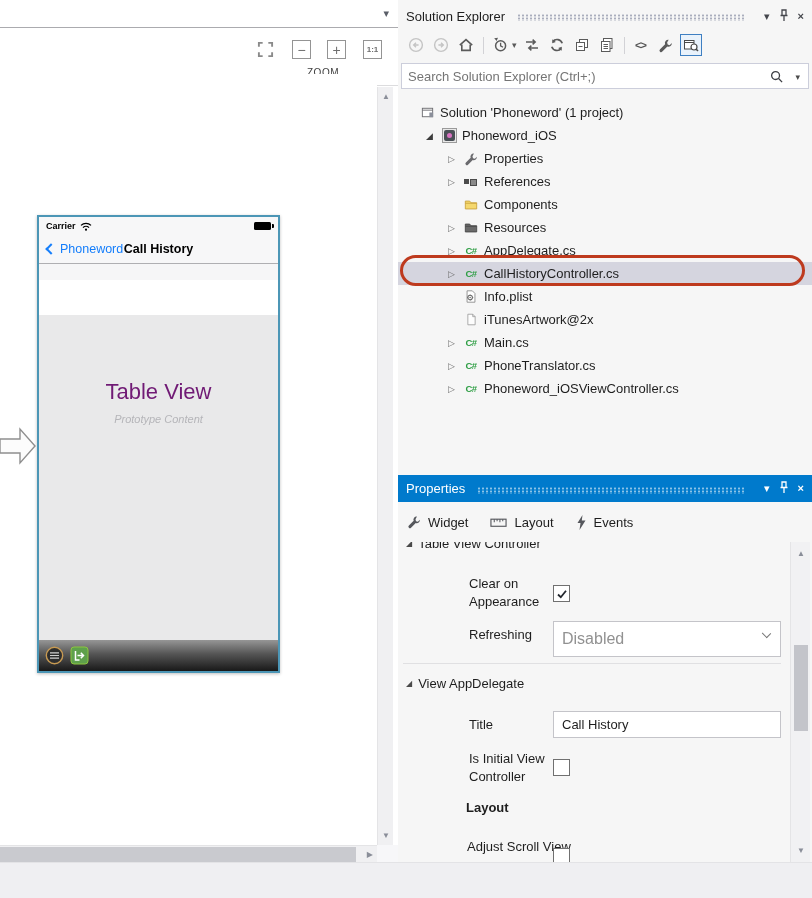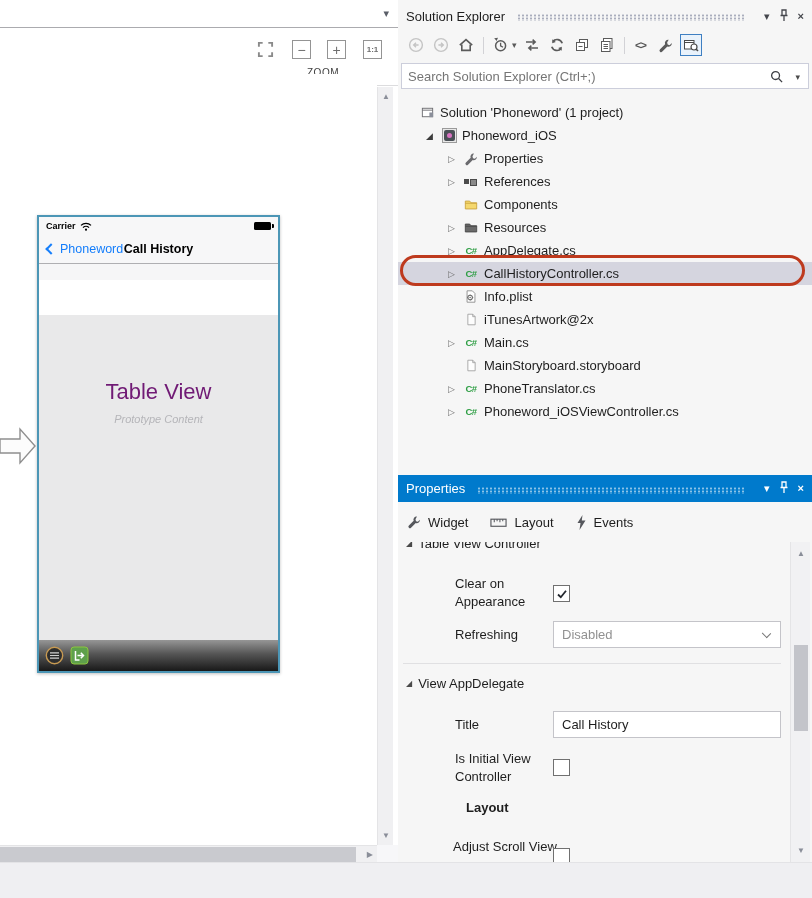--- a/index.html
+++ b/index.html
@@ -90,23 +90,23 @@
 
   .oval { position:absolute; left:2px; top:255px; width:405px; height:31px; border:3px solid #BE3A1E; border-radius:16px; z-index:5; }
 
   
   .prop-title { top:475px; }
   .tabsrow { position:absolute; left:0; top:502px; width:414px; height:40px; display:flex; align-items:center; padding-left:9px; gap:22px; }
   .tab { display:flex; align-items:center; gap:7px; font-size:13px; color:#1E1E1E; }
   .propcontent { position:absolute; left:0; top:542px; width:394px; height:320px; background:#F6F6F6; overflow:hidden; }
   .sechead { position:absolute; font-size:13px; color:#1E1E1E; display:flex; align-items:center; gap:6px; }
   .sechead .tri { font-size:8px; color:#4A4A4A; }
-  .plabel { position:absolute; font-size:13px; color:#1E1E1E; line-height:18px; }
+  .plabel { position:absolute; font-size:13px; color:#1E1E1E; line-height:18px;margin-left:14px; }
   .cb { position:absolute; width:17px; height:17px; background:#FFF; border:1px solid #707070; display:flex; align-items:center; justify-content:center; }
-  .pselect { position:absolute; width:228px; height:27px; background:#FFF; border:1px solid #C4C4C9; display:flex; align-items:center; padding:0 24px 0 8px; font-size:13px; color:#919191; }
+  .pselect { position:absolute; width:228px; height:36px; background:#FFF; border:1px solid #C4C4C9; display:flex; align-items:center; padding:0 24px 0 8px; font-size:16px; color:#919191; }
   .pselect .chev { position:absolute; right:10px; top:8px; width:7px; height:7px; border-right:1.5px solid #767676; border-bottom:1.5px solid #767676; transform:rotate(45deg) scale(1,.9); }
   .pinput { position:absolute; width:228px; height:27px; background:#FFF; border:1px solid #C4C4C9; font-family:inherit; font-size:13px; color:#1E1E1E; padding:0 8px; outline:none; }
   .psep { position:absolute; left:5px; width:378px; height:1px; background:#E0E0E2; }
   .sub-bold { position:absolute; font-size:13px; font-weight:bold; color:#1E1E1E; }
 
   .prop-sb { position:absolute; left:392px; top:542px; width:20px; height:320px; background:#F1F1F3; border-left:1px solid #E4E4E6; }
   .prop-sb .thumb { position:absolute; left:3px; width:14px; top:103px; height:86px; background:#C3C4CA; }
 
   .bottomstrip { left:0; top:862px; width:812px; height:36px; background:#EFEFF2; border-top:1px solid #E3E3E6; }
 </style>
@@ -388,31 +388,20 @@
       <div class="trow">
         <span style="width: 50px; flex: 0 0 auto;"></span>
         <span class="exp">▷</span>
         <span class="tico">
           <span class="cs-badge">C#</span>
         </span>
         <span class="tlabel">Main.cs</span>
       </div>
       <div class="trow">
         <span style="width: 50px; flex: 0 0 auto;"></span>
-        <span class="exp"></span>
-        <span class="tico">
-          <svg width="13" height="15" viewBox="0 0 16 16">
-            <path d="M3.5 1.5h6l3 3v10h-9z" fill="#FDFDFD" stroke="#9A9A9A"></path>
-            <path d="M9.5 1.5v3h3" fill="none" stroke="#9A9A9A"></path>
-          </svg>
-        </span>
-        <span class="tlabel">MainStoryboard.storyboard</span>
-      </div>
-      <div class="trow">
-        <span style="width: 50px; flex: 0 0 auto;"></span>
         <span class="exp">▷</span>
         <span class="tico">
           <span class="cs-badge">C#</span>
         </span>
         <span class="tlabel">PhoneTranslator.cs</span>
       </div>
       <div class="trow">
         <span style="width: 50px; flex: 0 0 auto;"></span>
         <span class="exp">▷</span>
         <span class="tico">

